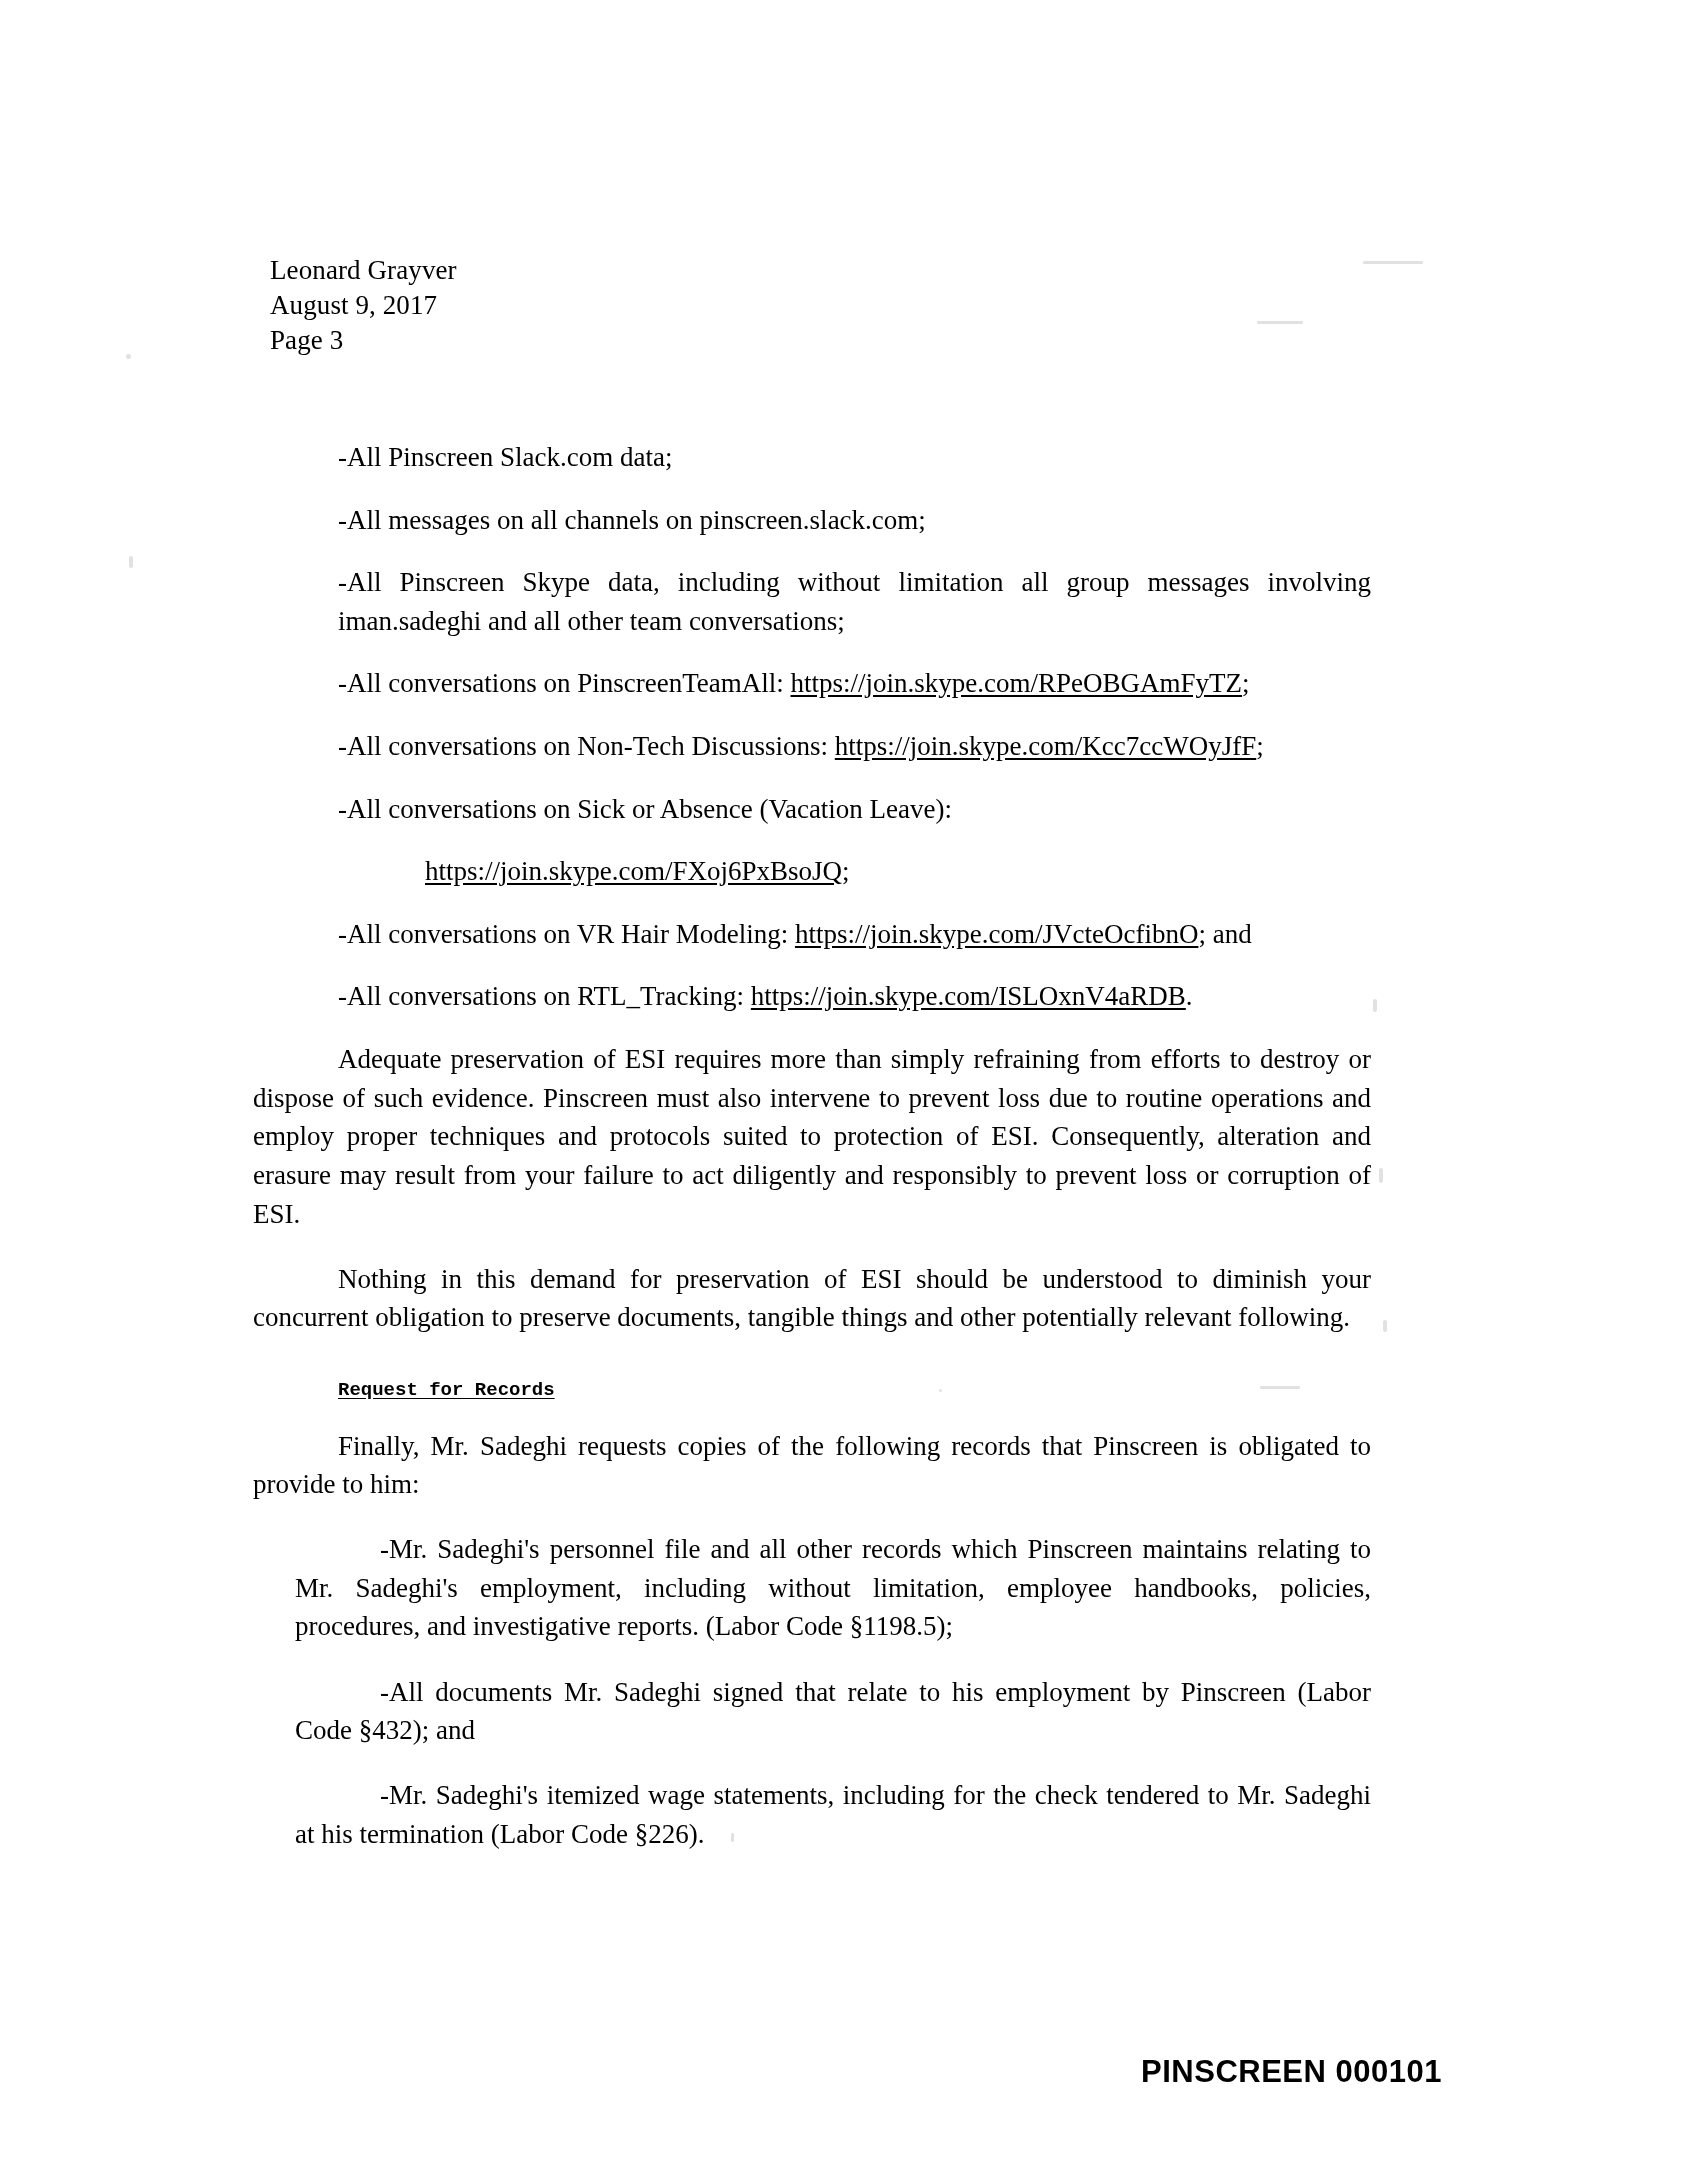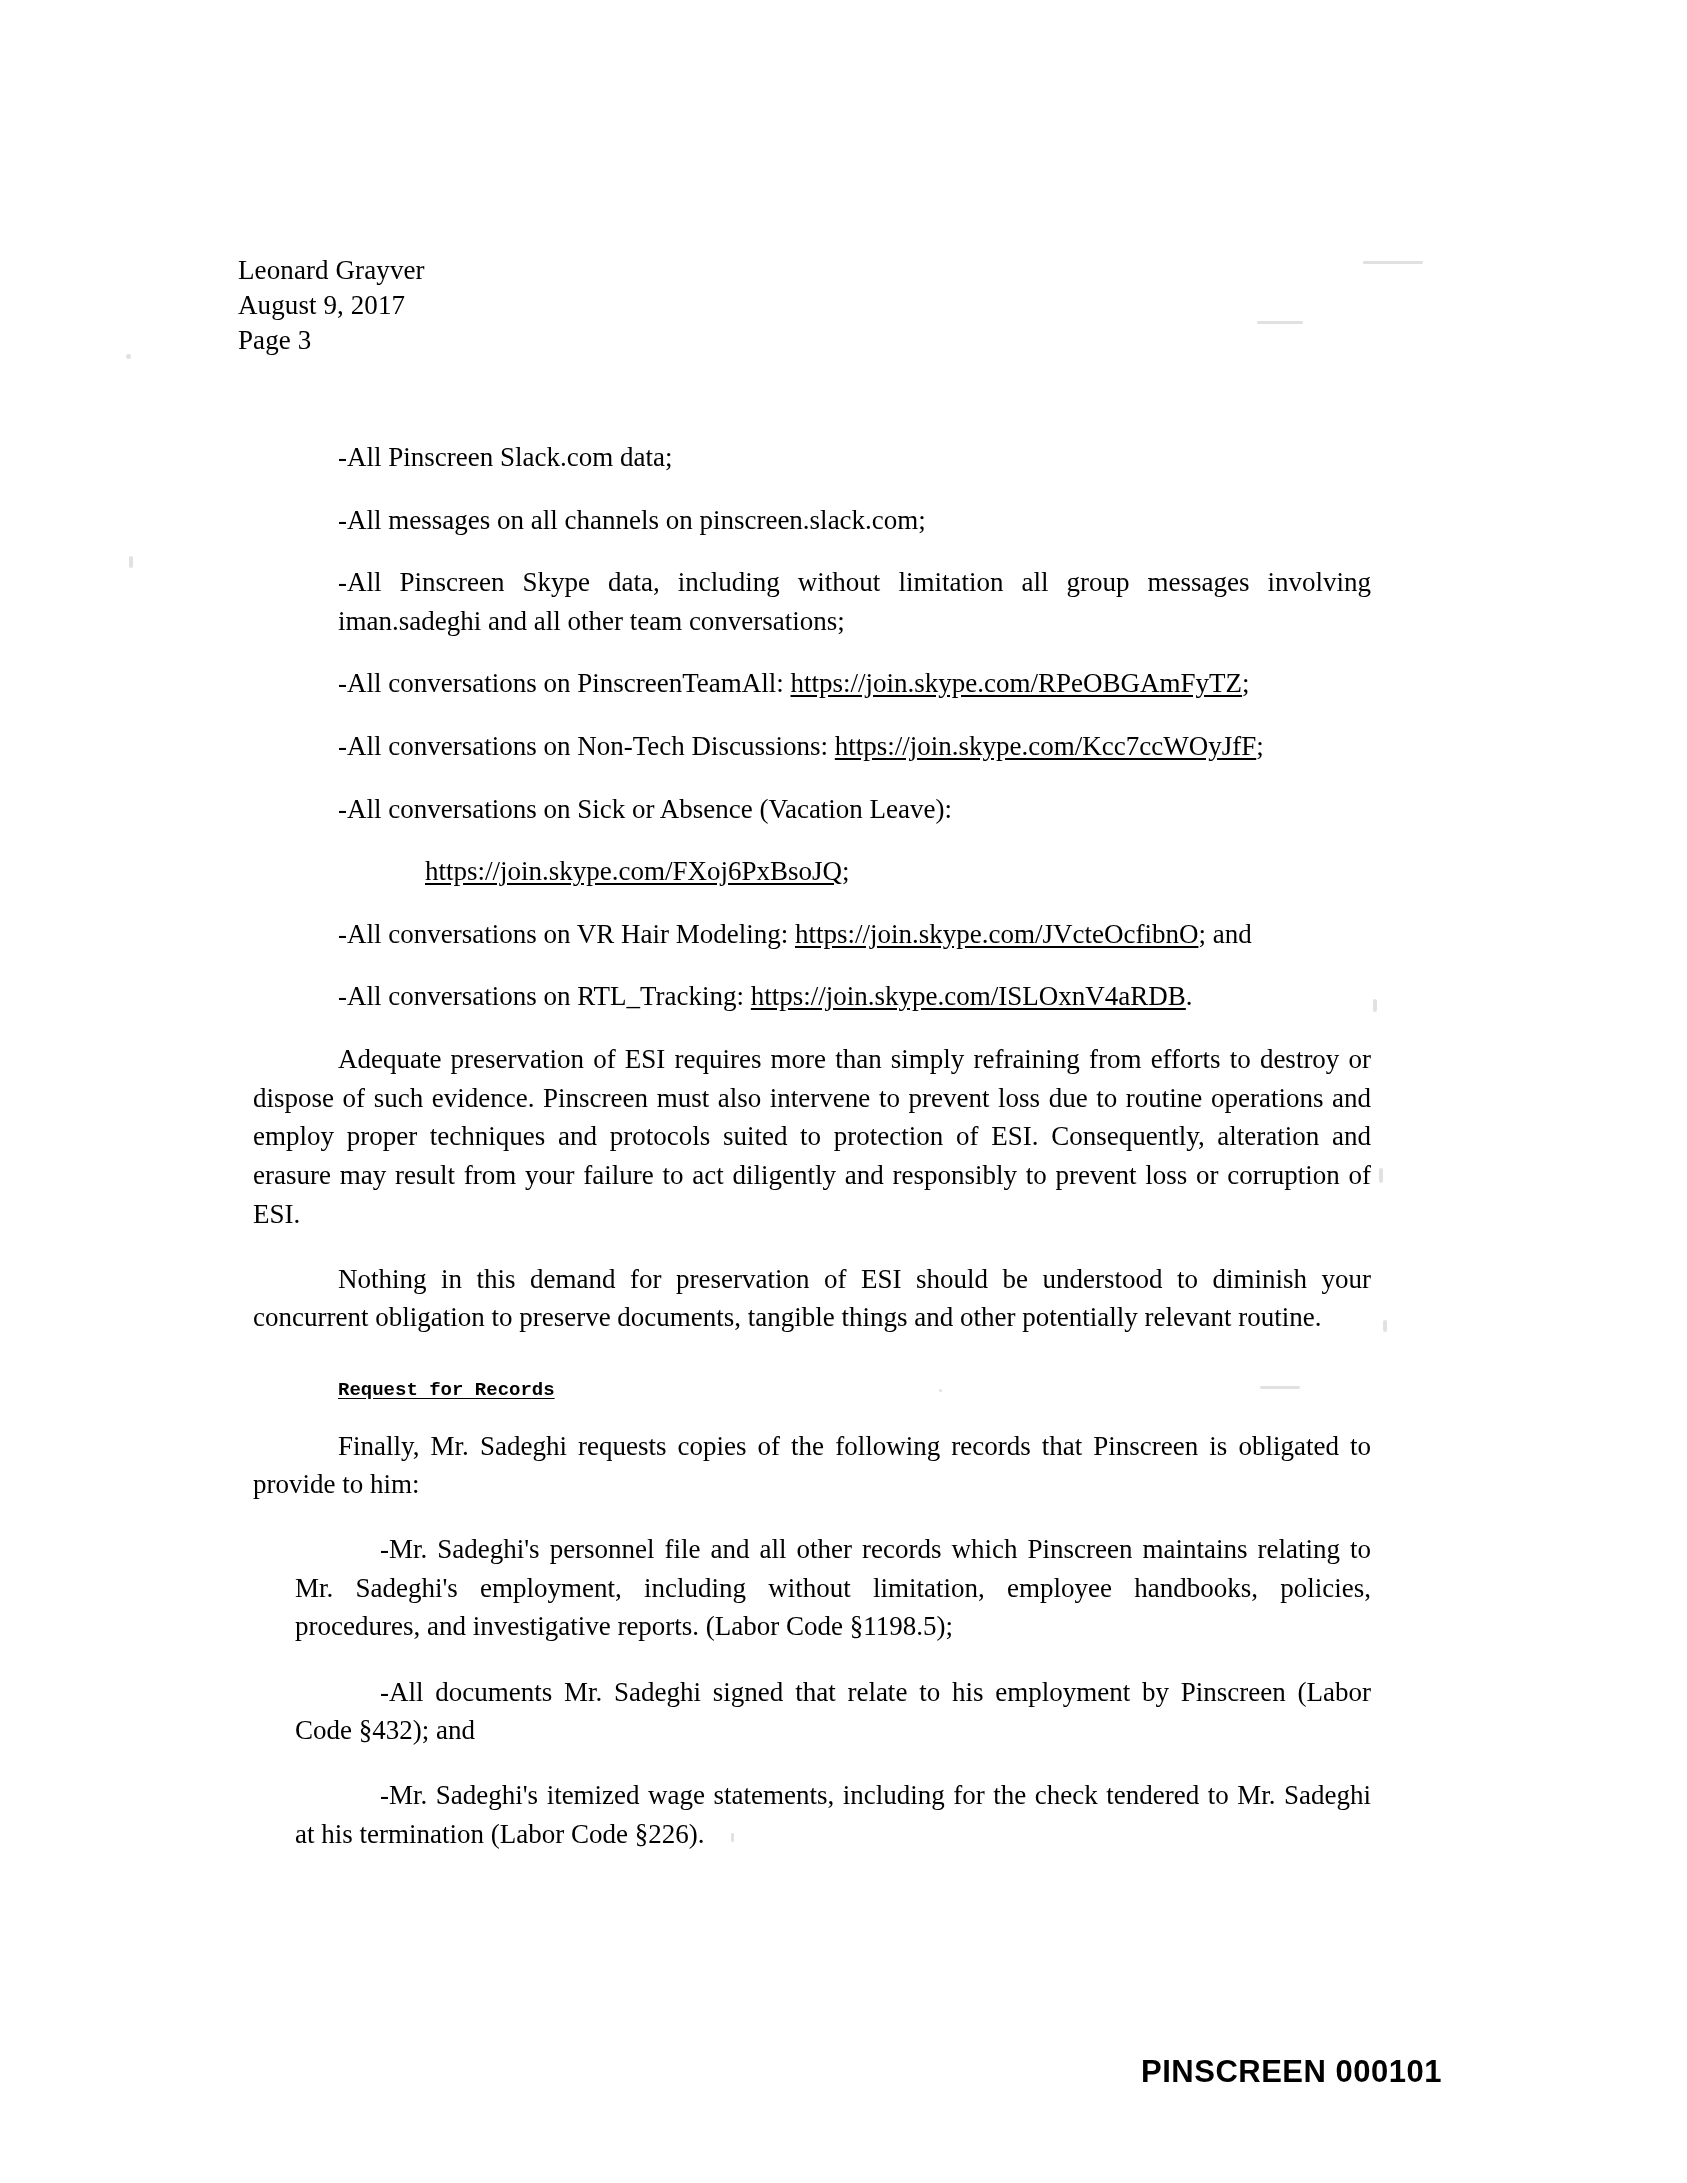--- a/index.html
+++ b/index.html
@@ -21,21 +21,21 @@
   
   .scan-noise {
     position: absolute;
     background: #c9c9c9;
     border-radius: 50%;
     opacity: .55;
   }
 
   .letterhead {
     position: absolute;
-    left: 238px;
+    left: 270px;
     top: 253px;
     font-size: 27px;
     line-height: 1.30;
     letter-spacing: 0.1px;
   }
   .letterhead div { white-space: nowrap; }
 
   .body-area {
     position: absolute;
     left: 253px;
@@ -133,21 +133,21 @@
     <p class="item nojust">-All conversations on Sick or Absence (Vacation Leave):</p>
 
     <p class="center-url"><span class="lnk">https://join.skype.com/FXoj6PxBsoJQ</span><span>;</span></p>
 
     <p class="item nojust"><span>-All conversations on VR Hair Modeling: </span><span class="lnk">https://join.skype.com/JVcteOcfibnO</span><span>; and</span></p>
 
     <p class="item nojust"><span>-All conversations on RTL_Tracking: </span><span class="lnk">https://join.skype.com/ISLOxnV4aRDB</span><span>.</span></p>
 
     <p class="para">Adequate preservation of ESI requires more than simply refraining from efforts to destroy or dispose of such evidence.  Pinscreen must also intervene to prevent loss due to routine operations and employ proper techniques and protocols suited to protection of ESI.  Consequently, alteration and erasure may result from your failure to act diligently and responsibly to prevent loss or corruption of ESI.</p>
 
-    <p class="para">Nothing in this demand for preservation of ESI should be understood to diminish your concurrent obligation to preserve documents, tangible things and other potentially relevant routine.</p>
+    <p class="para">Nothing in this demand for preservation of ESI should be understood to diminish your concurrent obligation to preserve documents, tangible things and other potentially relevant following.</p>
 
     <h2 class="section-head">Request for Records</h2>
 
     <p class="para">Finally, Mr. Sadeghi requests copies of the following records that Pinscreen is obligated to provide to him:</p>
 
     <p class="rec">-Mr. Sadeghi's personnel file and all other records which Pinscreen maintains relating to Mr. Sadeghi's employment, including without limitation, employee handbooks, policies, procedures, and investigative reports.  (Labor Code §1198.5);</p>
     <p class="rec">-All documents Mr. Sadeghi signed that relate to his employment by Pinscreen (Labor Code §432); and</p>
     <p class="rec">-Mr. Sadeghi's itemized wage statements, including for the check tendered to Mr. Sadeghi at his termination (Labor Code §226).</p>
 
   </div>

